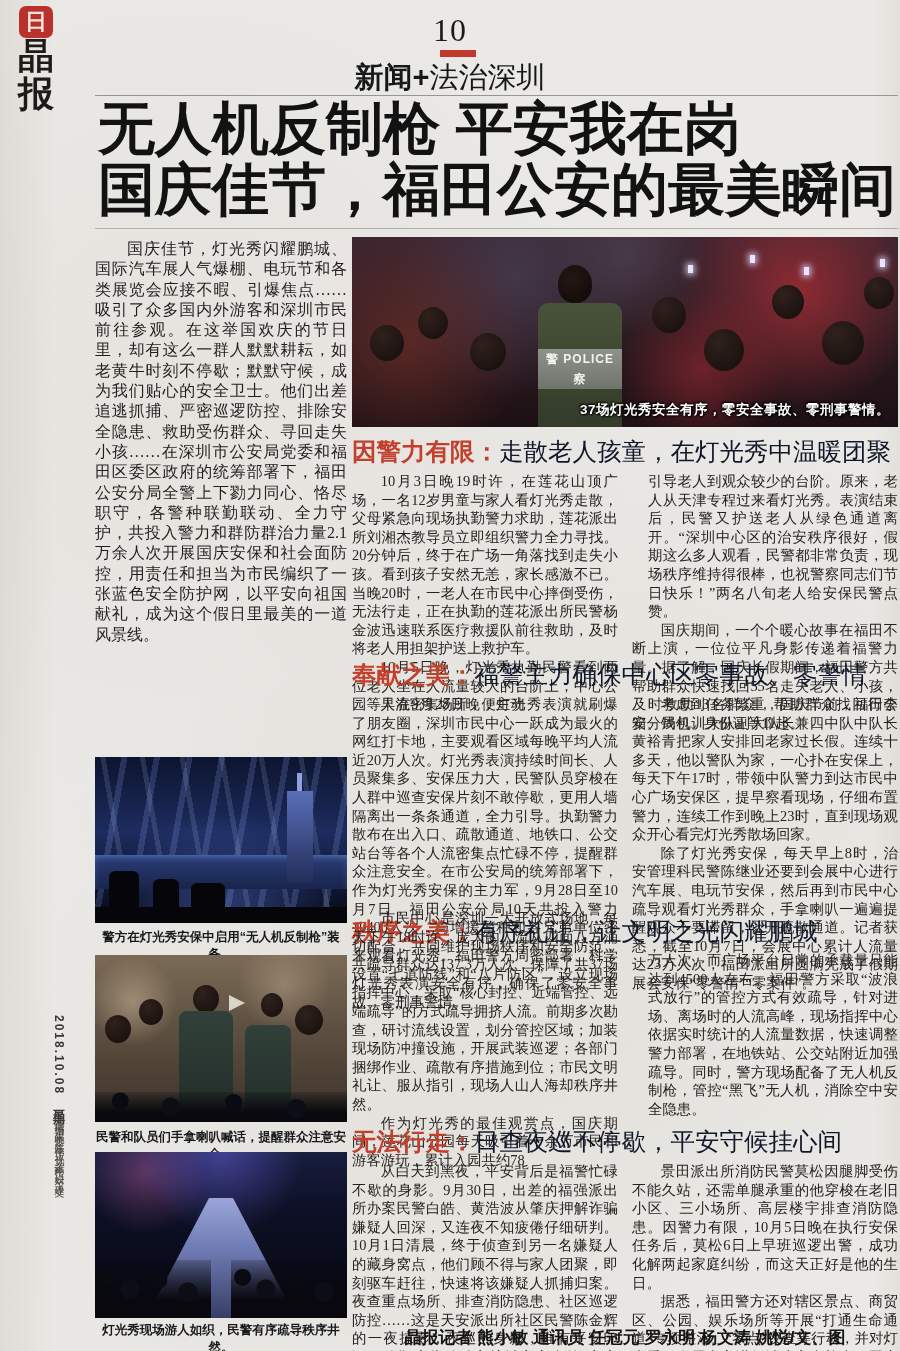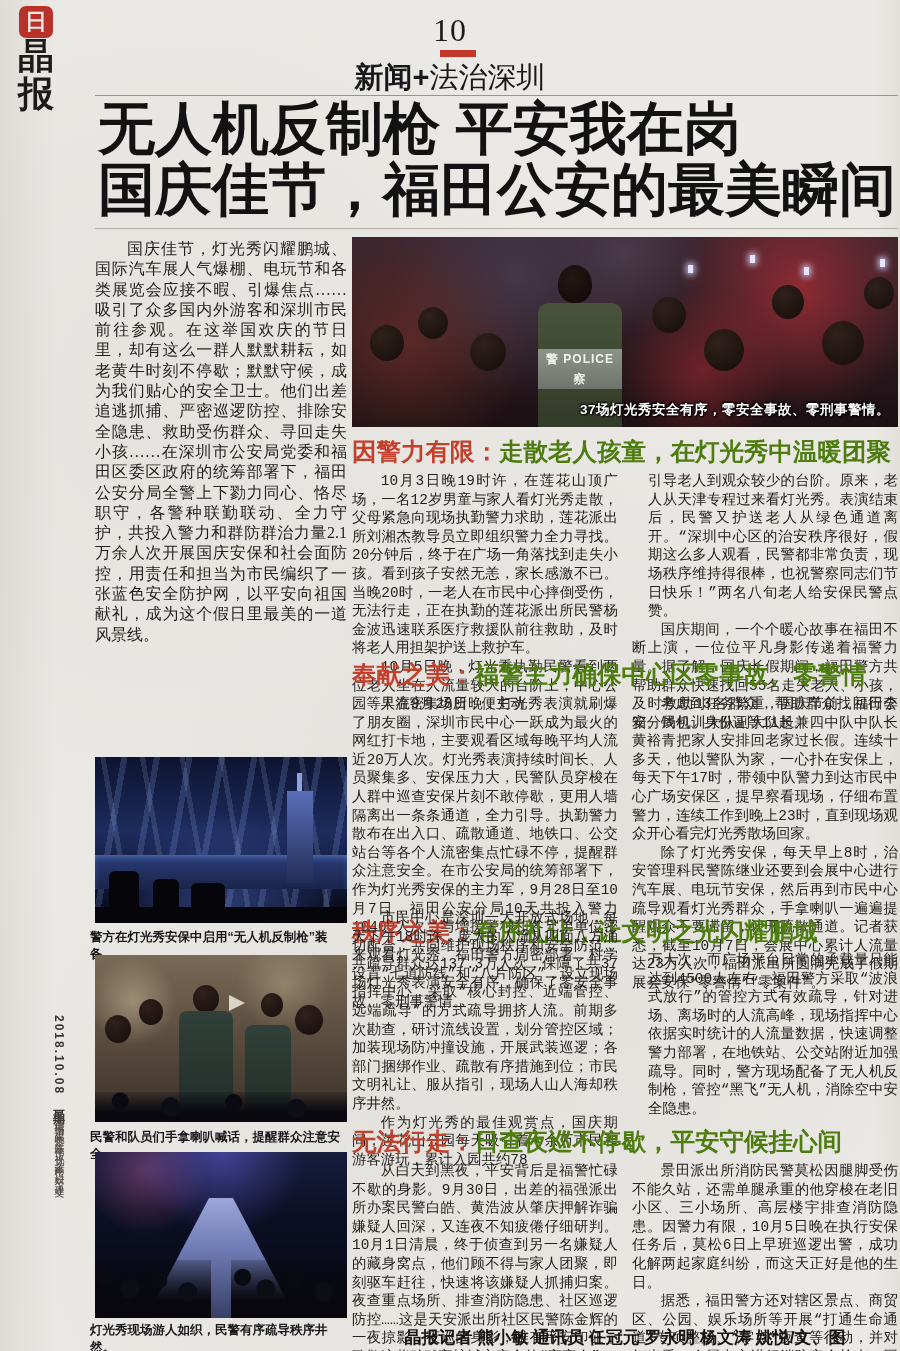--- a/index.html
+++ b/index.html
@@ -44,29 +44,29 @@
     background:radial-gradient(circle at 40% 35%, #241713, #0f0908);}
   .vest{position:absolute;left:186px;top:66px;width:84px;height:124px;border-radius:10px 10px 0 0;
     background:linear-gradient(180deg,#49523a 0%,#3c452f 60%,#333b29 100%);}
   .vest-band{margin-top:46px;background:linear-gradient(180deg,#8d928b,#6f746c);color:#f2f4ef;
     text-align:center;font-size:12px;font-weight:bold;line-height:20px;letter-spacing:1px;}
   .hero-cap{position:absolute;right:8px;bottom:8px;color:#fff;font-size:13.5px;font-weight:bold;
     text-shadow:0 0 3px #000,1px 1px 2px #000,-1px -1px 2px #000;letter-spacing:.5px;}
   
   .sec-head{left:352px;width:546px;font-size:24.5px;white-space:nowrap;}
   .sec-head .lbl{color:#c3402d;font-weight:900;}
-  .sec-head .ttl{color:#4d7c0f;font-weight:700;}
-  .col{width:266px;font-family:Liberation Mono, monospace;font-size:14.4px;
+  .sec-head .ttl{color:#0f172a;font-weight:400;}
+  .col{width:266px;font-family:Liberation Serif, serif;font-size:14.4px;
     line-height:18.6px;color:#24211f;text-align:justify;}
   .col p{margin:0;text-indent:2em;}
   .col p.cont{text-indent:0;margin-left:16px;}
   .colL{left:352px;} .colR{left:632px;}
   
   .sphoto{left:95px;width:252px;height:166px;overflow:hidden;}
-  .scap{left:90px;width:262px;text-align:left;font-weight:bold;font-size:12.5px;color:#17181a;}
+  .scap{left:90px;width:262px;text-align:center;font-weight:bold;font-size:12.5px;color:#17181a;}
   .ph1{background:
     repeating-linear-gradient(100deg, transparent 0 26px, rgba(150,180,255,.18) 26px 32px),
     repeating-linear-gradient(80deg, transparent 0 34px, rgba(190,210,255,.14) 34px 39px),
     radial-gradient(circle at 50% 105%, rgba(90,120,220,.5), transparent 55%),
     linear-gradient(180deg,#0d1430 0%,#1d2c5e 45%,#0e1634 78%,#05070f 100%);}
   .skyline{position:absolute;left:0;bottom:34px;width:100%;height:34px;
     background:linear-gradient(180deg,#2b3d7a,#19244a);
     box-shadow:inset 0 4px 8px -4px rgba(140,190,255,.6);}
   .tower{position:absolute;right:34px;bottom:40px;width:26px;height:92px;background:linear-gradient(180deg,#5a6fb8,#222d58);}
   .tower:before{content:"";position:absolute;left:10px;top:-18px;width:5px;height:18px;background:#8fa2e0;}

